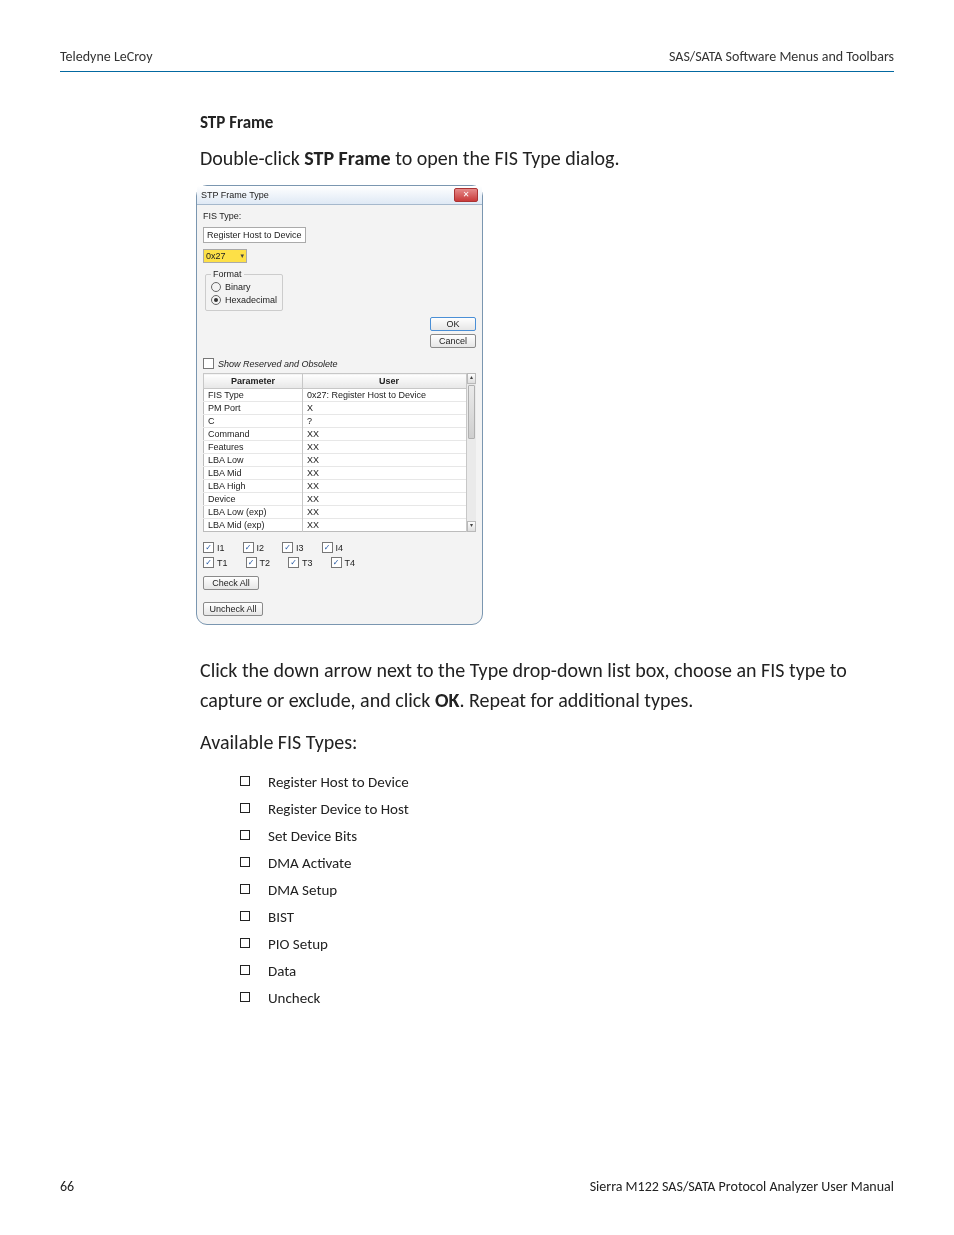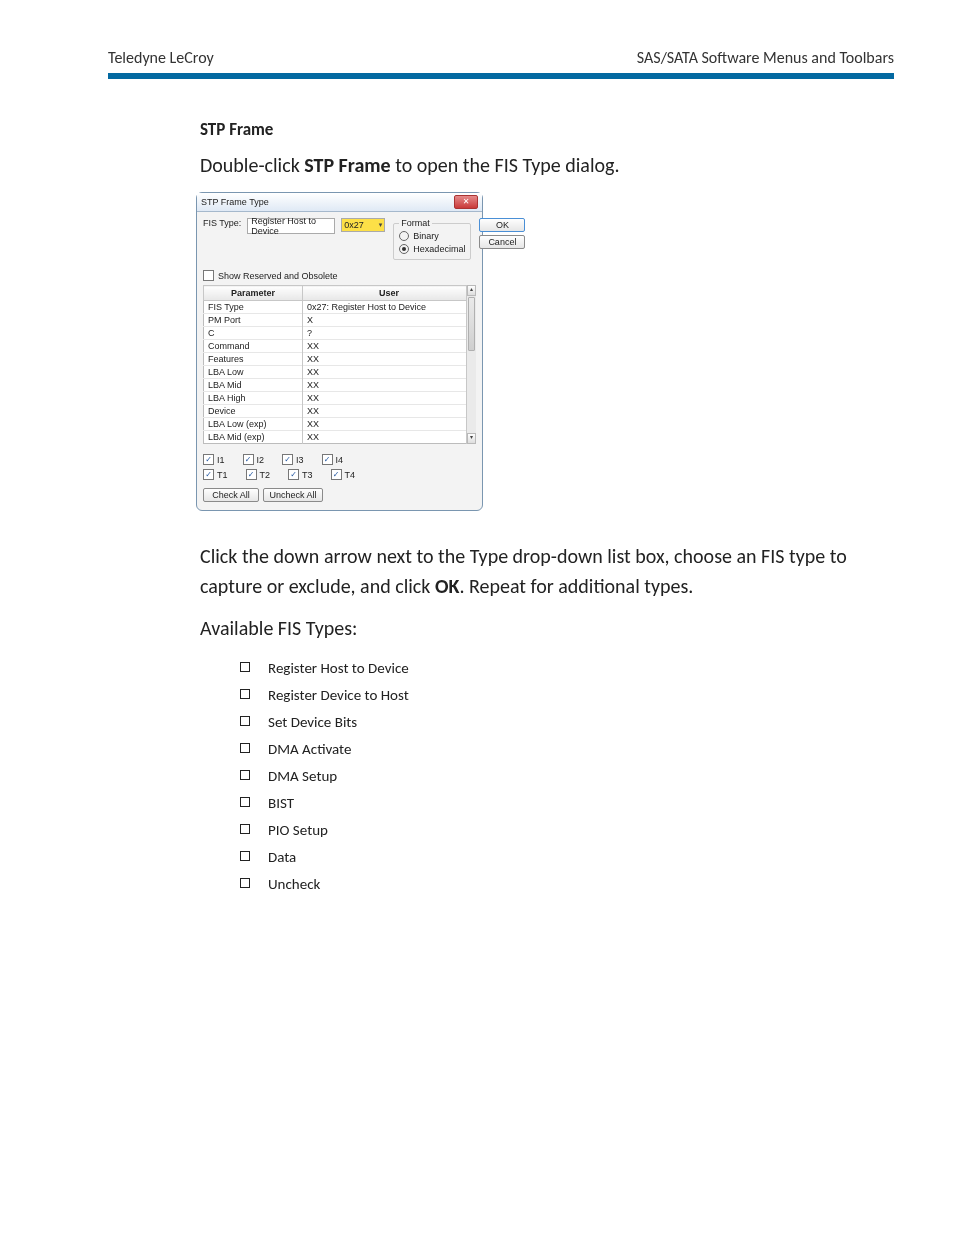--- a/index.html
+++ b/index.html
@@ -1,60 +1,60 @@
 <!DOCTYPE html>
 <html><head>
 <meta charset="utf-8">
 <style>
   html,body{margin:0;padding:0;background:#fff;font-family:"Segoe UI",Calibri,Arial,sans-serif;color:#222;}
   .page{width:954px;height:1235px;margin:0 auto;position:relative;box-sizing:border-box;padding:48px 60px 40px 60px;}
-  .hdr{display:flex;justify-content:space-between;font-size:16px;color:#333;padding:0 0 6px 0;border-bottom:6px solid #0369a1;margin-left:48px;}
+  .hdr{display:flex;justify-content:space-between;font-size:14px;color:#333;padding:0 0 6px 0;border-bottom:1px solid #0369a1;}
   .content{padding:40px 20px 0 140px;}
   h3{font-weight:700;font-size:17px;margin:0 0 10px 0;}
   .body-text{font-size:20px;line-height:1.5;margin:0 0 12px 0;}
   .body-text b{font-weight:700;}
   ul.bullets{list-style:none;padding:0 0 0 40px;margin:6px 0 0 0;}
   ul.bullets li{font-size:15px;line-height:1.8;position:relative;padding-left:28px;}
   ul.bullets li::before{content:"";display:block;position:absolute;left:0;top:7px;width:10px;height:10px;border:1.6px solid #222;box-sizing:border-box;}
   .ftr{position:absolute;bottom:40px;left:60px;right:60px;display:flex;justify-content:space-between;font-size:14px;}
 
   
-  .dlg{width:285px;border:1px solid #7a96b0;border-radius:6px;background:#f3f3f3;font-size:9px;color:#222;margin:6px 8px 30px -4px;font-family:Tahoma,Arial,sans-serif;}
+  .dlg{width:285px;border:1px solid #7a96b0;border-radius:11px;background:#f3f3f3;font-size:9px;color:#222;margin:6px 8px 30px -4px;font-family:Tahoma,Arial,sans-serif;}
   .dlg-title{background:linear-gradient(#fff,#dfe9f5);padding:2px 4px;display:flex;justify-content:space-between;align-items:center;border-bottom:1px solid #a5b8cc;}
   .dlg-title .close{background:linear-gradient(#e58a8a,#c93a3a);color:#fff;border:1px solid #a33;width:22px;height:12px;border-radius:2px;display:flex;align-items:center;justify-content:center;font-size:8px;line-height:1;}
   .dlg-body{padding:6px 6px 8px 6px;}
-  .toprow{display:flex;align-items:flex-start;gap:6px;}
+  .toprow{display:flex;align-items:flex-start;gap:6px;flex-direction:column;}
   .toprow label{white-space:nowrap;}
   .editbox{border:1px solid #aaa;background:#fff;padding:1px 3px;min-width:80px;height:12px;display:flex;align-items:center;}
   .combo{border:1px solid #aaa;background:#fde047;height:12px;min-width:38px;display:flex;align-items:center;justify-content:space-between;padding:0 2px;text-align:right;}
   .combo .arrow{font-size:7px;color:#444;}
   .fmt{border:1px solid #ccc;padding:2px 5px 4px 5px;border-radius:2px;}
   .fmt legend{font-size:9px;padding:0 2px;}
   .radio{display:flex;align-items:center;gap:4px;line-height:1.4;}
   .radio .dot{width:8px;height:8px;border:1px solid #666;border-radius:50%;display:inline-flex;align-items:center;justify-content:center;}
   .radio .dot.sel::after{content:"";width:4px;height:4px;border-radius:50%;background:#333;}
   .btns{display:flex;flex-direction:column;gap:3px;margin-left:auto;}
   .winbtn{border:1px solid #8a8a8a;background:linear-gradient(#fefefe,#e6e6e6);border-radius:2px;padding:1px 0;width:44px;text-align:center;}
   .winbtn.ok{border-color:#4a8fd6;}
-  .chkrow{margin:10px 0 4px 0;display:flex;align-items:center;gap:4px;}
+  .chkrow{margin:10px 0 4px 0;display:flex;align-items:center;gap:4px;font-style:italic;}
   .chk{width:9px;height:9px;border:1px solid #777;background:#fff;display:inline-flex;align-items:center;justify-content:center;font-size:8px;line-height:1;color:#2256a0;}
   .tbl{width:100%;border:1px solid #bcbcbc;border-collapse:collapse;background:#fff;}
   .tbl th{background:linear-gradient(#fefefe,#e7e7e7);font-weight:700;border:1px solid #c7c7c7;padding:2px 4px;text-align:center;}
   .tbl td{border-top:1px solid #e7e7e7;padding:1px 4px;}
   .tbl td:first-child{width:90px;border-right:1px solid #c7c7c7;}
   .tblwrap{position:relative;}
   .sb{position:absolute;right:0;top:0;bottom:0;width:9px;background:#eaeaea;border-left:1px solid #c7c7c7;}
   .sb .up,.sb .dn{height:9px;background:linear-gradient(#fdfdfd,#dedede);border:1px solid #b9b9b9;font-size:6px;text-align:center;line-height:7px;color:#444;}
   .sb .up{position:absolute;top:0;left:0;right:0;}
   .sb .dn{position:absolute;bottom:0;left:0;right:0;}
   .sb .thumb{position:absolute;left:1px;right:1px;top:12px;height:52px;background:linear-gradient(#eaeaea,#cfcfcf);border:1px solid #b0b0b0;border-radius:1px;}
   .itgrid{margin-top:10px;}
   .itgrid .row{display:flex;gap:18px;margin-bottom:4px;}
   .itgrid .cell{display:flex;align-items:center;gap:3px;}
-  .btnrow{margin-top:8px;display:flex;gap:4px;}
+  .btnrow{margin-top:8px;display:flex;gap:12px;flex-direction:column;}
 </style>
 </head>
 <body>
 
 <div class="page">
   <div class="hdr">
     <span>Teledyne LeCroy</span>
     <span>SAS/SATA Software Menus and Toolbars</span>
   </div>
 
@@ -219,13 +219,17 @@
         <li>Set Device Bits</li>
         <li>DMA Activate</li>
         <li>DMA Setup</li>
         <li>BIST</li>
         <li>PIO Setup</li>
         <li>Data</li>
         <li>Uncheck</li>
       </ul>
   </div>
 
+  <div class="ftr">
+    <span>66</span>
+    <span>Sierra M122 SAS/SATA Protocol Analyzer User Manual</span>
+  </div>
 </div>
 
 </body></html>

